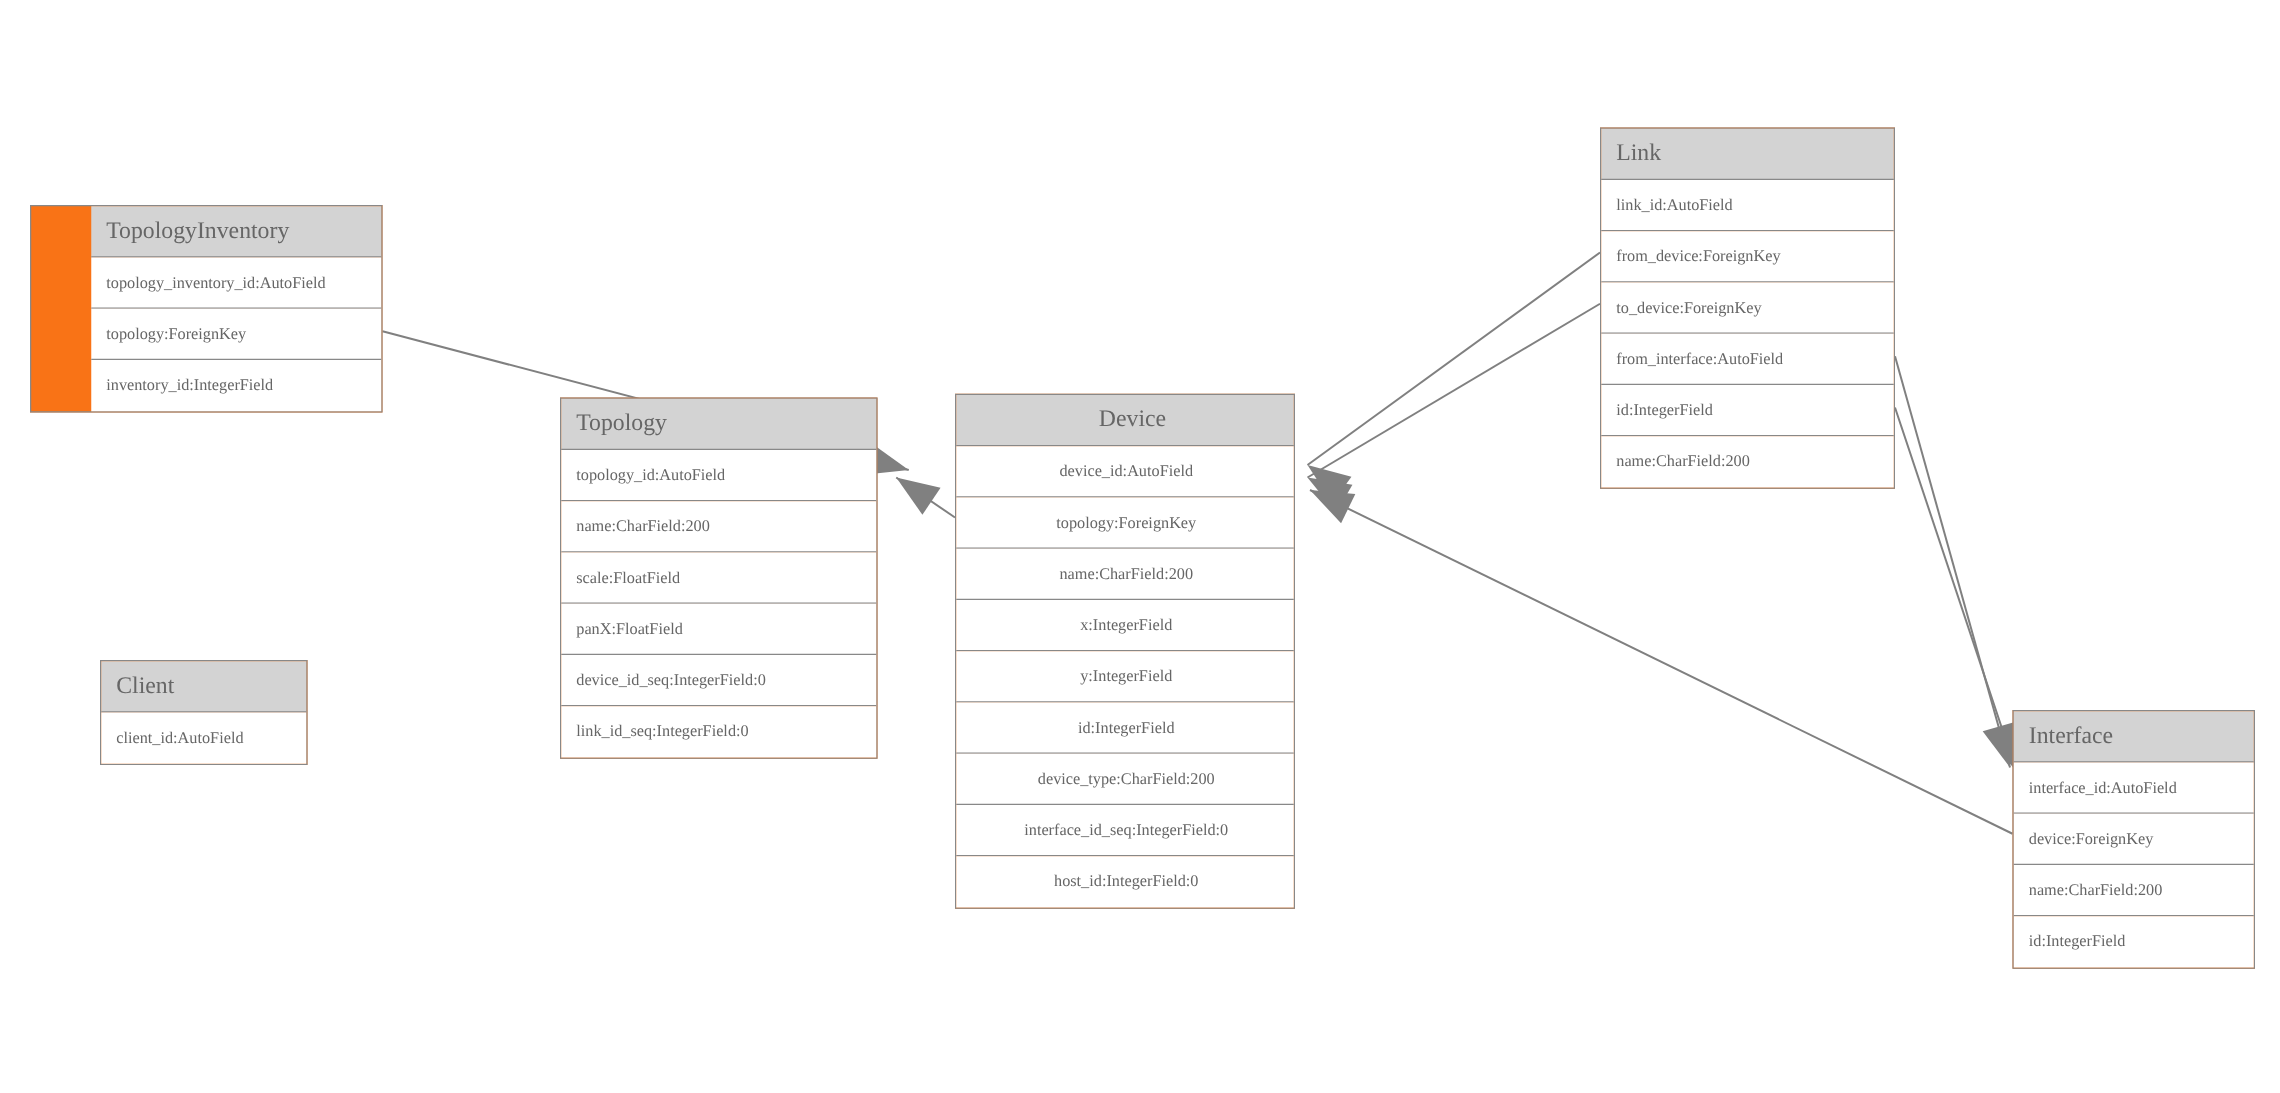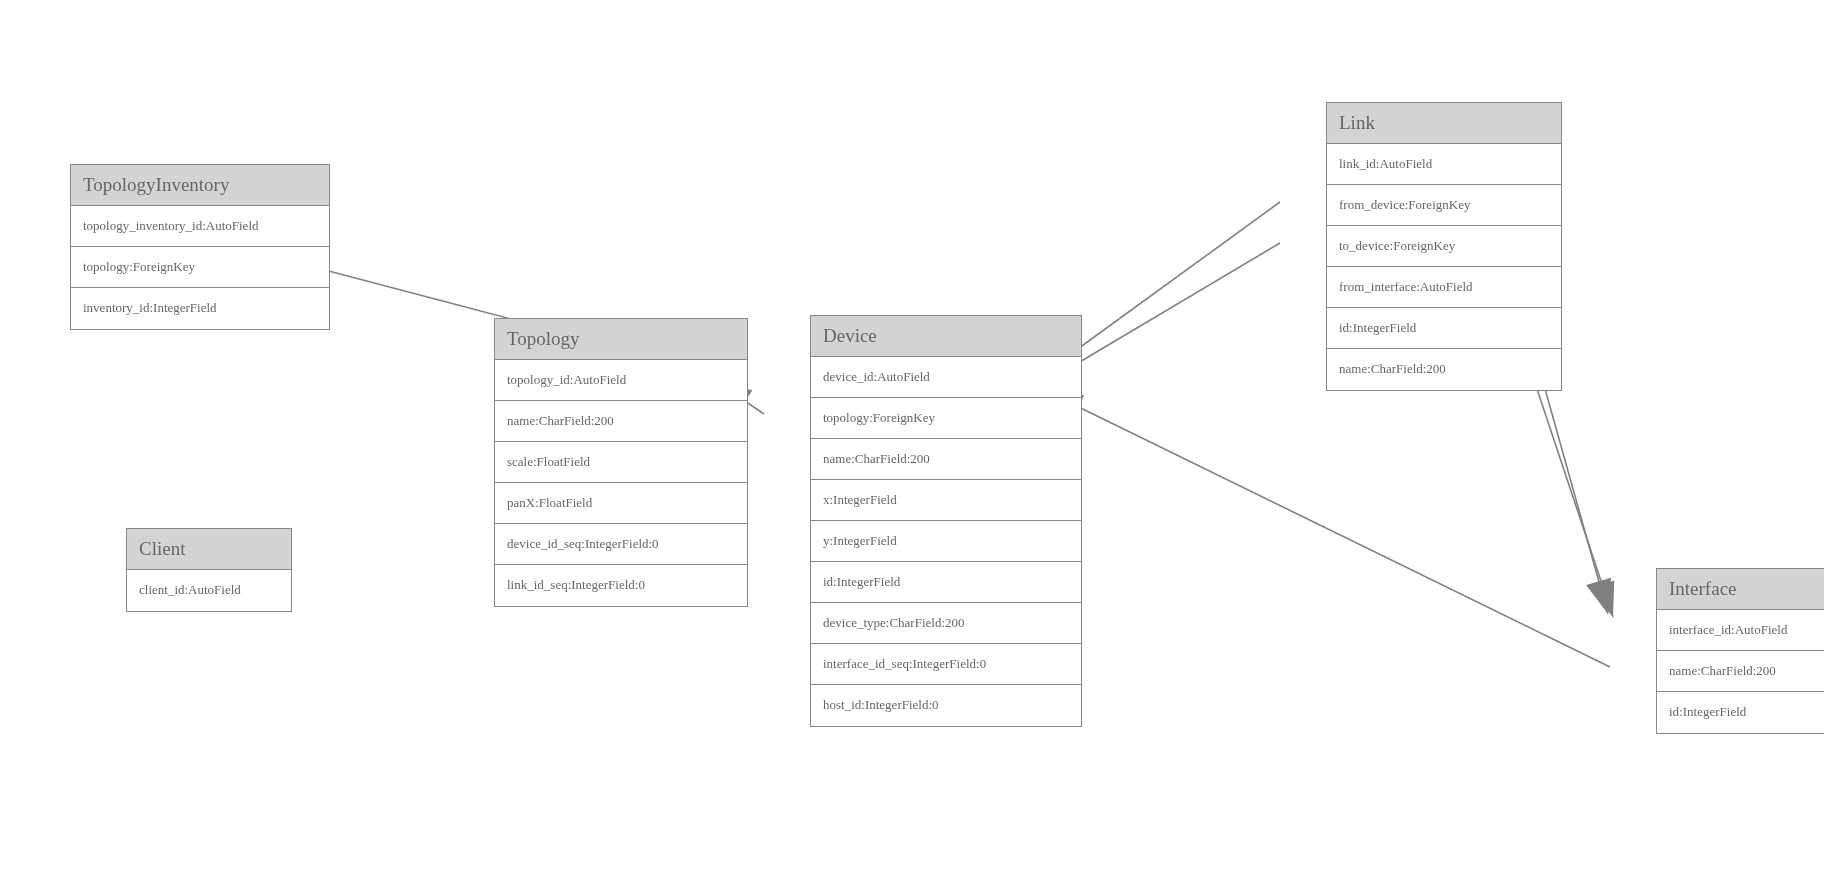--- a/index.html
+++ b/index.html
@@ -24,21 +24,20 @@
     width: 1824px;
     height: 874px;
     pointer-events: none;
   }
   .entity {
     position: absolute;
     box-sizing: border-box;
     border: 1px solid #888888;
     background: #f97316;
     z-index: 5;
-    margin-left: 46px;
   }
   .entity-header {
     box-sizing: border-box;
     background: #d3d3d3;
     border-bottom: 1px solid #888888;
     color: #666666;
     font-size: 19px;
     line-height: 40px;
     height: 41px;
     padding: 0 0 0 12px;
@@ -94,21 +93,21 @@
         <path d="M 1516,285 L 1608,614" stroke="#808080" stroke-width="1.6" fill="none"></path>
         <polygon points="0,0 -34,-13 -34,13" fill="#808080" transform="translate(1608,614) rotate(74)"></polygon>
       </g>
       <g>
         <path d="M 1516,326 L 1613,617" stroke="#808080" stroke-width="1.6" fill="none"></path>
         <polygon points="0,0 -34,-13 -34,13" fill="#808080" transform="translate(1613,617) rotate(71)"></polygon>
       </g>
     </svg>
 
   <div id="entities-layer">
-      <div class="entity" style="left: 24px; top: 164px; width: 260px;">
+      <div class="entity" style="left: 24px; top: 164px; width: 282px; padding-left: 48px;">
         <div class="entity-header">TopologyInventory</div>
         <div class="entity-rows">
           <div class="entity-row">topology_inventory_id:AutoField</div>
           <div class="entity-row">topology:ForeignKey</div>
           <div class="entity-row">inventory_id:IntegerField</div>
         </div>
       </div>
       <div class="entity" style="left: 80px; top: 528px; width: 166px;">
         <div class="entity-header">Client</div>
         <div class="entity-rows">
@@ -119,21 +118,21 @@
         <div class="entity-header">Topology</div>
         <div class="entity-rows">
           <div class="entity-row">topology_id:AutoField</div>
           <div class="entity-row">name:CharField:200</div>
           <div class="entity-row">scale:FloatField</div>
           <div class="entity-row">panX:FloatField</div>
           <div class="entity-row">device_id_seq:IntegerField:0</div>
           <div class="entity-row">link_id_seq:IntegerField:0</div>
         </div>
       </div>
-      <div class="entity" style="left: 764px; top: 315px; width: 272px;">
+      <div class="entity" style="left: 764px; top: 315px; width: 272px; text-align: center;">
         <div class="entity-header">Device</div>
         <div class="entity-rows">
           <div class="entity-row">device_id:AutoField</div>
           <div class="entity-row">topology:ForeignKey</div>
           <div class="entity-row">name:CharField:200</div>
           <div class="entity-row">x:IntegerField</div>
           <div class="entity-row">y:IntegerField</div>
           <div class="entity-row">id:IntegerField</div>
           <div class="entity-row">device_type:CharField:200</div>
           <div class="entity-row">interface_id_seq:IntegerField:0</div>
@@ -148,19 +147,20 @@
           <div class="entity-row">to_device:ForeignKey</div>
           <div class="entity-row">from_interface:AutoField</div>
           <div class="entity-row">id:IntegerField</div>
           <div class="entity-row">name:CharField:200</div>
         </div>
       </div>
       <div class="entity" style="left: 1610px; top: 568px; width: 194px;">
         <div class="entity-header">Interface</div>
         <div class="entity-rows">
           <div class="entity-row">interface_id:AutoField</div>
+          <div class="entity-row">device:ForeignKey</div>
           <div class="entity-row">name:CharField:200</div>
           <div class="entity-row">id:IntegerField</div>
         </div>
       </div>
     </div>
 
 </div>
 
 </body></html>

